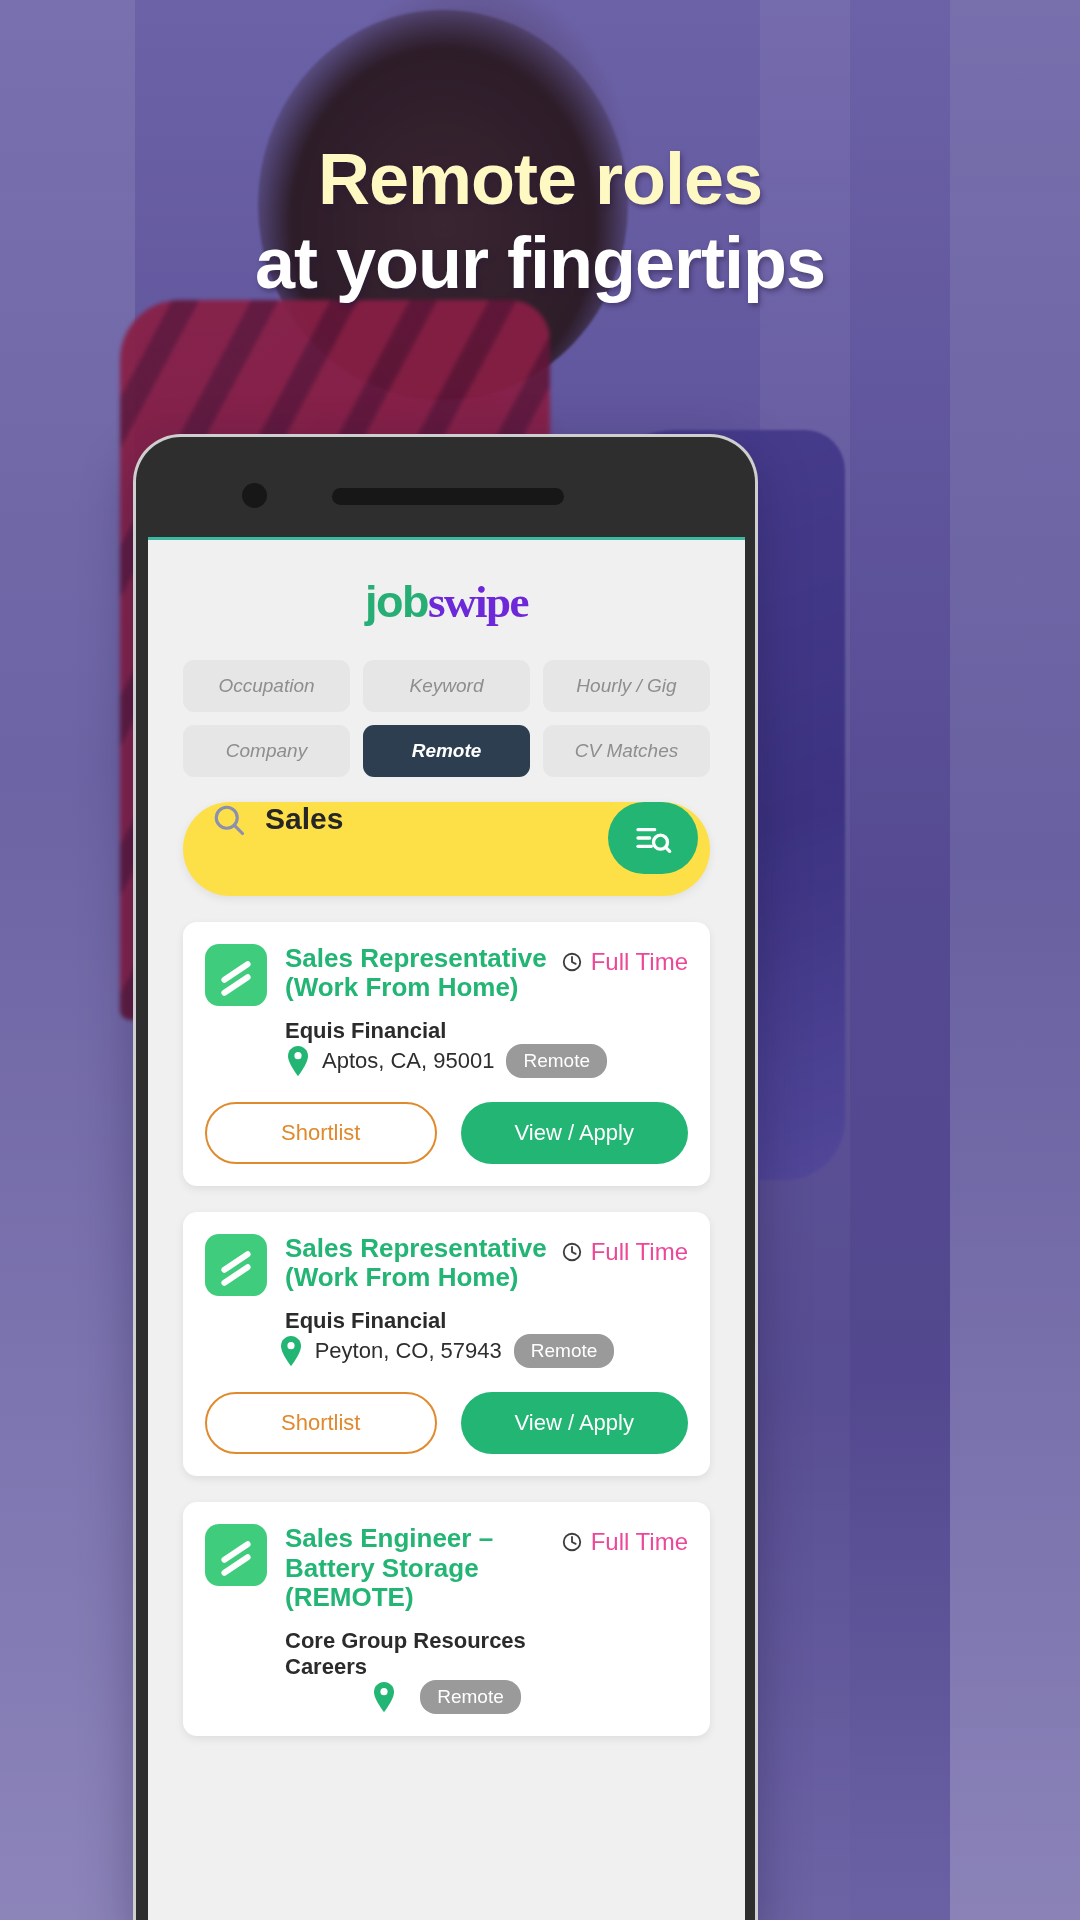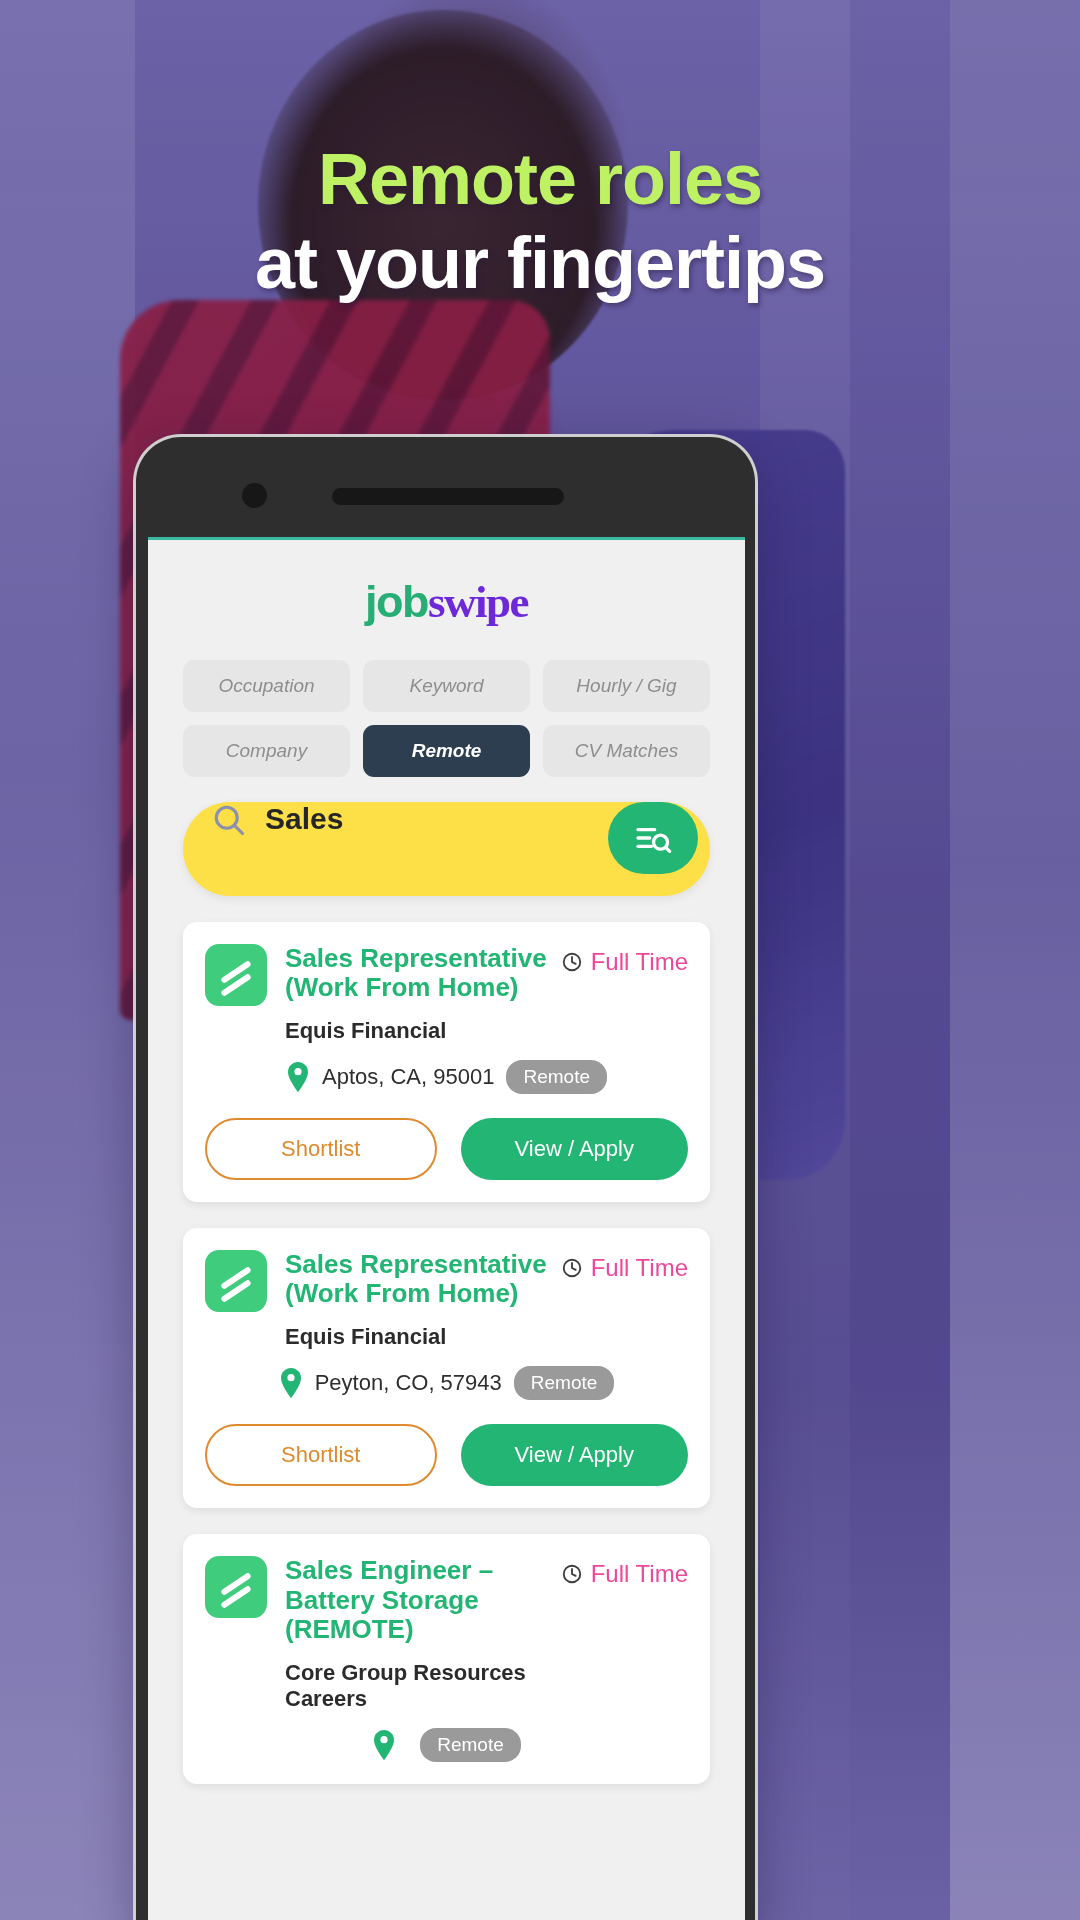--- a/index.html
+++ b/index.html
@@ -68,21 +68,21 @@
   
   .headline {
     position: absolute; left: 0; top: 138px; width: 1080px;
     text-align: center;
     font-weight: 800;
     font-size: 72px;
     line-height: 1.16;
     letter-spacing: -1px;
     z-index: 5;
   }
-  .headline .l1 { display: block; color: #bef264; text-shadow: 2px 3px 5px rgba(40,25,60,.45); }
+  .headline .l1 { display: block; color: #fef9c3; text-shadow: 2px 3px 5px rgba(40,25,60,.45); }
   .headline .l2 { display: block; color: #ffffff; text-shadow: 2px 3px 5px rgba(40,25,60,.45); }
 
   
   .phone {
     position: absolute; left: 133px; top: 434px;
     width: 625px; height: 1500px;
     background: #2e2e2e;
     border-radius: 48px 48px 0 0;
     border: 3px solid #cfcfcf;
     border-bottom: none;
@@ -189,21 +189,21 @@
   .job-title {
     color: #22b573; font-size: 26px; font-weight: 700; line-height: 1.12;
   }
   .job-company { color: #2b2b2b; font-size: 22px; font-weight: 700; margin-top: 16px; }
   .card-right { flex: none; display: flex; align-items: center; gap: 8px; padding-top: 4px; }
   .clock-ico { width: 22px; height: 22px; }
   .job-type { color: #ec4899; font-size: 24px; }
 
   .loc-row {
     display: flex; align-items: center; justify-content: center;
-    gap: 12px; margin-top: 16px;
+    gap: 12px; 
   }
   .pin-ico { width: 24px; height: 30px; flex: none; }
   .loc-text { font-size: 22px; color: #2e2e2e; }
   .remote-badge {
     background: #9a9a9a; color: #fff;
     font-size: 19px; padding: 6px 17px; border-radius: 16px;
   }
 
   .actions { display: flex; gap: 24px; margin-top: 24px; }
   .btn {

